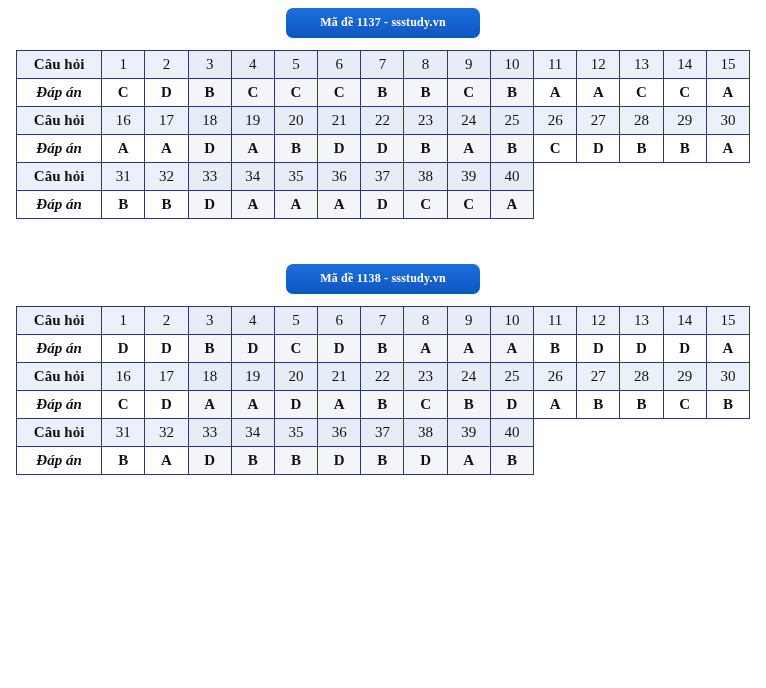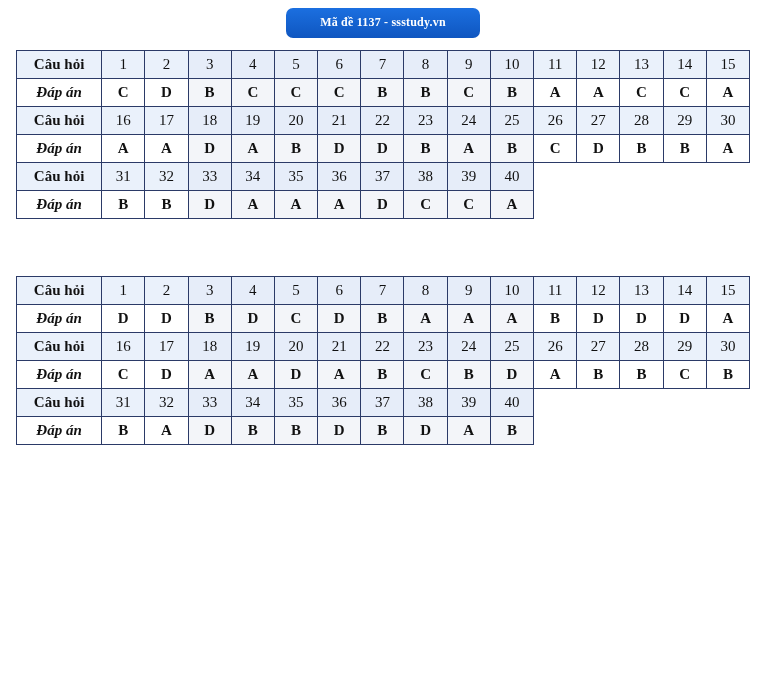--- a/index.html
+++ b/index.html
@@ -213,20 +213,23 @@
           <td style="border:none;background:#ffffff"></td>
           <td style="border:none;background:#ffffff"></td>
         </tr>
       </tbody>
     </table>
   </div>
 
   <div style="height:45px"></div>
 
   <div class="block">
+    <div class="title-wrap">
+      <div class="title-pill">Mã đề 1138 - ssstudy.vn</div>
+    </div>
     <div style="height:12px"></div>
     <table class="ans">
       <tbody>
         <tr class="qrow">
           <td class="lbl">Câu hỏi</td>
           <td class="num">1</td>
           <td class="num">2</td>
           <td class="num shade">3</td>
           <td class="num shade">4</td>
           <td class="num shade">5</td>

